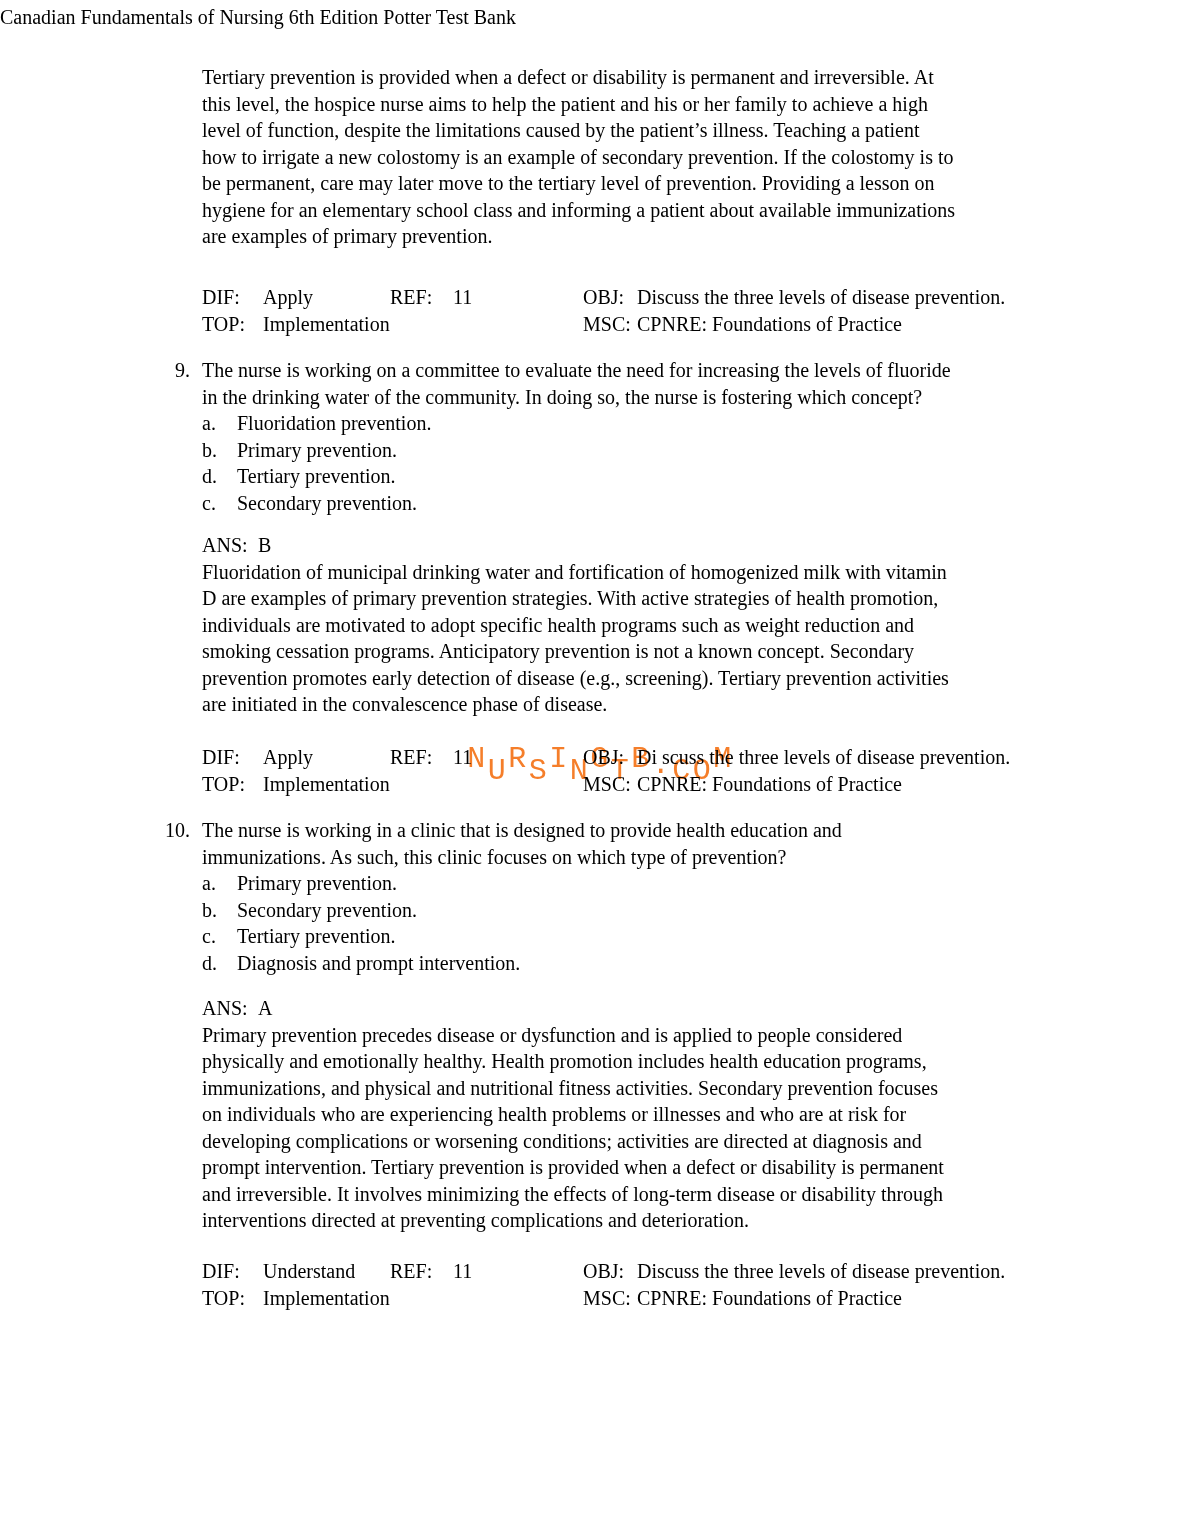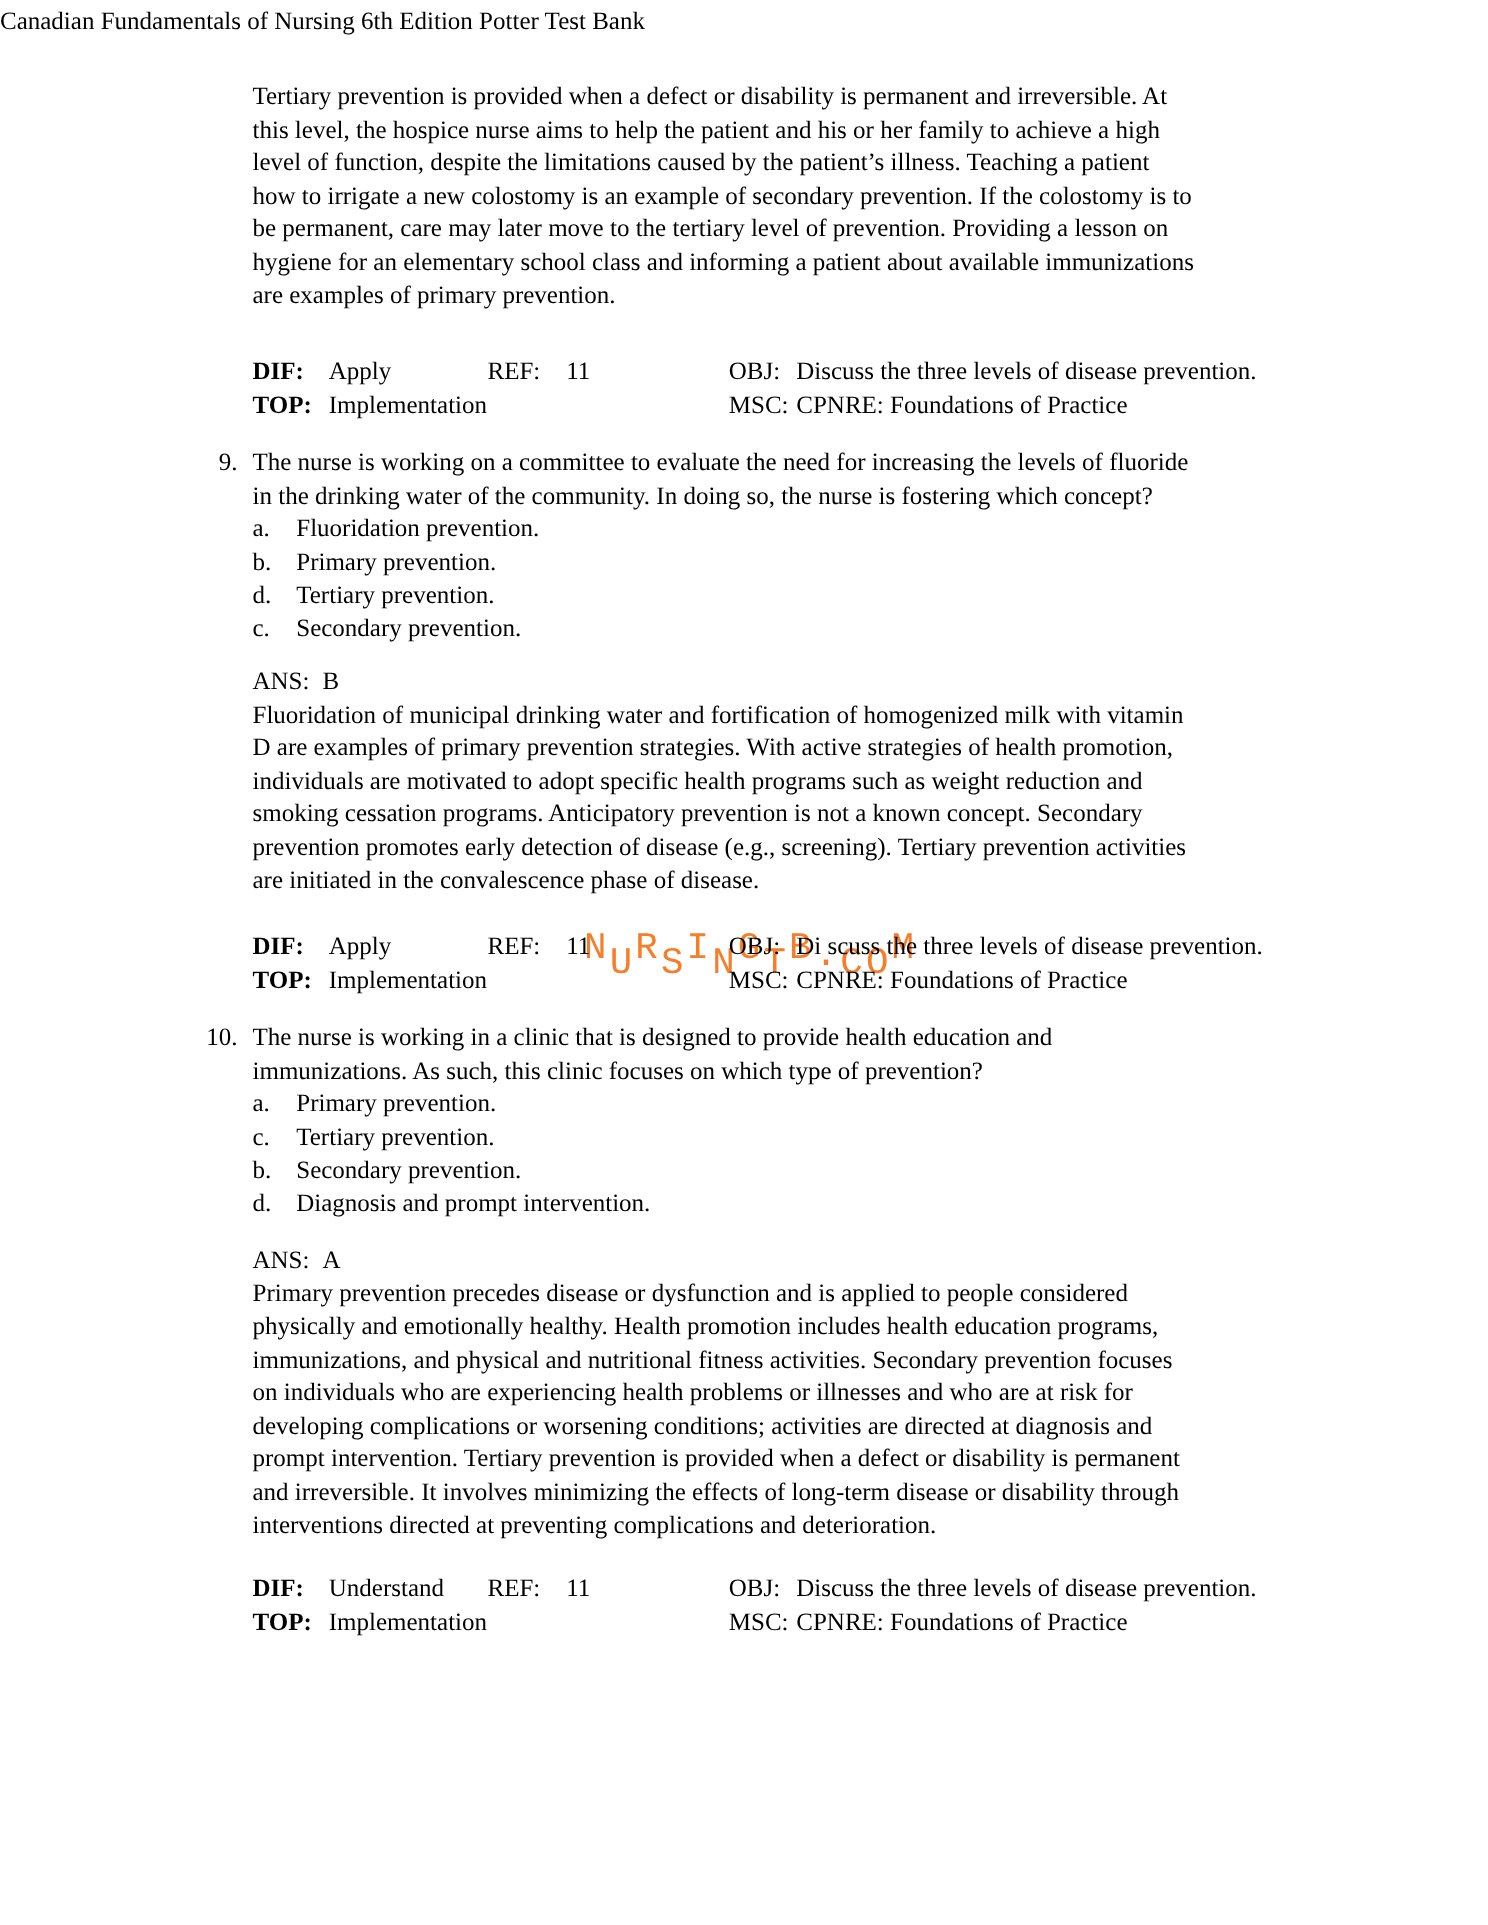--- a/index.html
+++ b/index.html
@@ -37,21 +37,21 @@
   }
   .opt { height: 26.5px; }
   .olet { display: inline-block; width: 35px; }
   
   .ansrow { height: 26.5px; position: relative; }
   .anslab { position: absolute; left: 0; }
   .ansval { position: absolute; left: 56px; }
   
   .mrow { position: relative; height: 26.5px; }
   .m { position: absolute; top: 0; white-space: pre; }
-  .c0 { left: 0; font-weight: bold; }
+  .c0 { left: 0; }
   .c1 { left: 61px; }
   .c2 { left: 188px; }
   .c3 { left: 251px; }
   .c4 { left: 381px; }
   .c5 { left: 435px; }
   
   .wm {
     position: absolute;
     left: 466px;
     top: 744px;
@@ -161,24 +161,24 @@
       <div class="qhead">
         <span class="qnum">10.</span>
         <span class="pre">The nurse is working in a clinic that is designed to provide health education and
 immunizations. As such, this clinic focuses on which type of prevention?</span>
       </div>
       <div>
         <div class="opt">
           <span class="olet">a.</span><span>Primary prevention.</span>
         </div>
         <div class="opt">
+          <span class="olet">b.</span><span>Secondary prevention.</span>
+        </div>
+        <div class="opt">
           <span class="olet">c.</span><span>Tertiary prevention.</span>
-        </div>
-        <div class="opt">
-          <span class="olet">b.</span><span>Secondary prevention.</span>
         </div>
         <div class="opt">
           <span class="olet">d.</span><span>Diagnosis and prompt intervention.</span>
         </div>
       </div>
     </div>
 
     <div class="block" style="top: 995px;">
       <div class="ansrow">
         <span class="anslab">ANS:</span>

